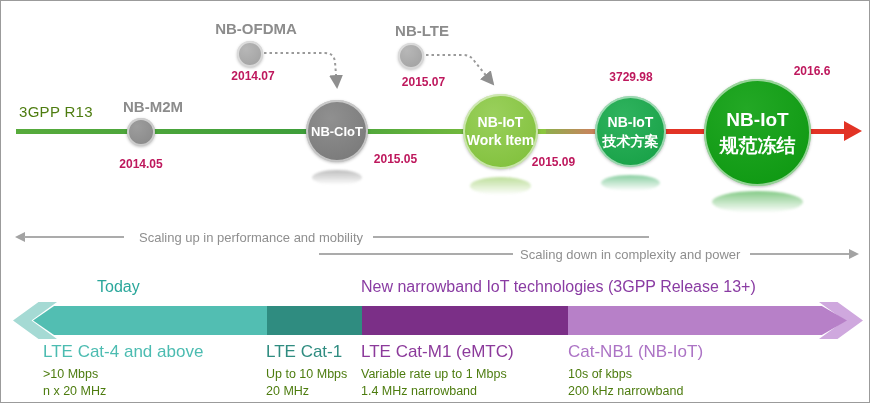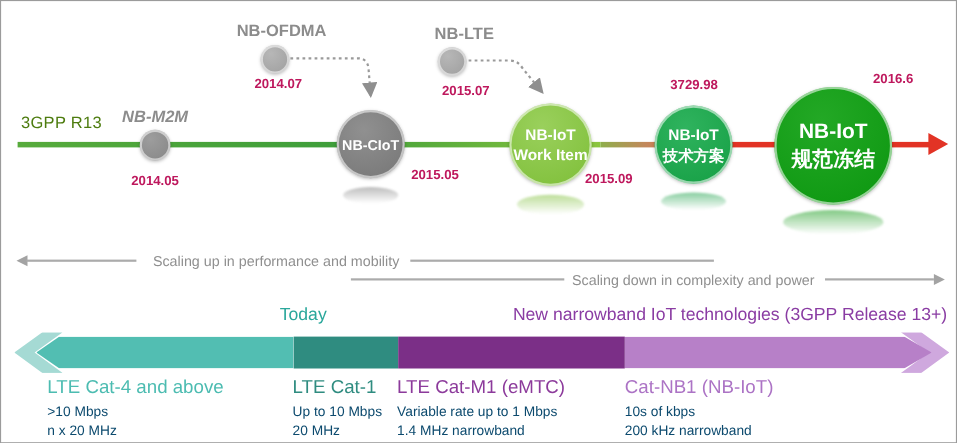--- a/index.html
+++ b/index.html
@@ -42,40 +42,40 @@
   .refl-freeze{left:711px;top:190px;width:91px;height:22px;background:linear-gradient(to bottom,rgba(11,150,15,.5),rgba(11,150,15,0));}
   .overlay-svg{position:absolute;left:0;top:0;pointer-events:none;}
   
   .scale-line{position:absolute;height:2px;background:#ababab;}
   .scale-text{position:absolute;font-size:13px;color:#8f8f8f;white-space:nowrap;}
   .tri-left{position:absolute;left:14px;top:231px;width:0;height:0;
     border-right:10px solid #a3a3a3;border-top:5px solid transparent;border-bottom:5px solid transparent;}
   .tri-right{position:absolute;left:848px;top:248px;width:0;height:0;
     border-left:10px solid #a3a3a3;border-top:5px solid transparent;border-bottom:5px solid transparent;}
   
-  .band-label{position:absolute;top:277px;font-size:16px;text-align:right;white-space:nowrap;}
+  .band-label{position:absolute;top:277px;font-size:16px;text-align:left;white-space:nowrap;}
   .today-label{left:96px;width:200px;color:#2aa79b;}
   .new-label{left:360px;width:500px;color:#8a3ca3;}
   .bar-seg{position:absolute;top:305px;height:29px;}
   .bar-shine{background-image:linear-gradient(to bottom,rgba(255,255,255,.35),rgba(255,255,255,0) 35%,rgba(0,0,0,0) 70%,rgba(0,0,0,.12));}
   .chev{position:absolute;top:301px;height:37px;width:44px;}
   .chev-left{left:12px;background:#a5dad4;
     clip-path:polygon(58% 0,100% 0,42% 50%,100% 100%,58% 100%,0 50%);}
   .chev-right{left:818px;background:#cfa8de;
     clip-path:polygon(0 0,42% 0,100% 50%,42% 100%,0 100%,58% 50%);}
   .seg-teal{left:32px;width:234px;background:#52beb2;
     clip-path:polygon(0 50%,9% 0,100% 0,100% 100%,9% 100%);}
   .seg-darkteal{left:266px;width:95px;background:#2f8c80;}
   .seg-purple{left:361px;width:206px;background:#7b2f87;}
   .seg-lightpurple{left:567px;width:279px;background:#b780c8;
     clip-path:polygon(0 0,91% 0,100% 50%,91% 100%,0 100%);}
   
   .col{position:absolute;top:341px;}
   .col h3{margin:0;font-size:17px;font-weight:normal;white-space:nowrap;}
-  .col .sub{margin-top:4px;font-size:12.5px;color:#0c4a6e;line-height:1.32;white-space:nowrap;}
+  .col .sub{margin-top:4px;font-size:12.5px;color:#4d7c0f;line-height:1.32;white-space:nowrap;}
   .col1{left:42px;}  .col1 h3{color:#4cbcb1;}
   .col2{left:265px;} .col2 h3{color:#2f8c80;}
   .col3{left:360px;} .col3 h3{color:#8c3a9b;}
   .col4{left:567px;} .col4 h3{color:#ac73c5;}
 </style>
 </head>
 <body>
 
 <div class="stage">
 
@@ -84,21 +84,21 @@
   <div class="tl-line tl-green"></div>
   <div class="tl-line tl-tan"></div>
   <div class="tl-line tl-red"></div>
   <div class="red-arrowhead"></div>
 
   <div class="reflection refl-gray"></div>
   <div class="reflection refl-work"></div>
   <div class="reflection refl-tech"></div>
   <div class="reflection refl-freeze"></div>
 
-  <div class="lbl-gray" style="left:100px;top:97px;width:80px;font-style:italic;">NB-M2M</div>
+  <div class="lbl-gray" style="left:112px;top:97px;width:80px;">NB-M2M</div>
   <div class="circle c-m2m"></div>
   <div class="date" style="left:100px;top:156px;width:80px;">2014.05</div>
 
   <div class="lbl-gray" style="left:200px;top:19px;width:110px;">NB-OFDMA</div>
   <div class="circle c-sm" style="left:236px;top:40px;"></div>
   <div class="date" style="left:212px;top:68px;width:80px;">2014.07</div>
 
   <div class="lbl-gray" style="left:378px;top:21px;width:70px;text-align:right;">NB-LTE</div>
   <div class="circle c-sm" style="left:397px;top:42px;"></div>
   <div class="date" style="left:385px;top:74px;width:75px;">2015.07</div>

